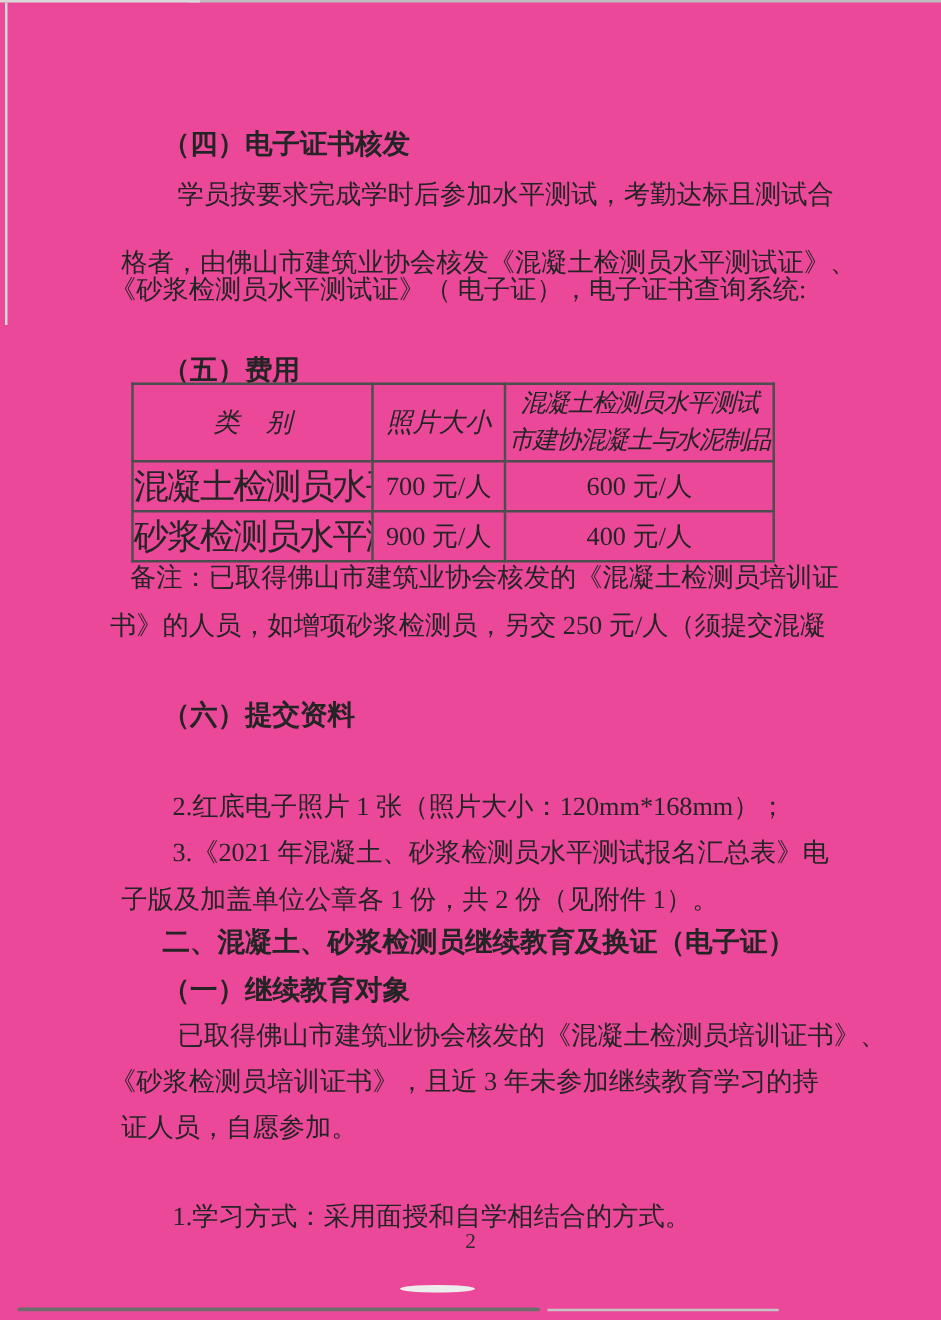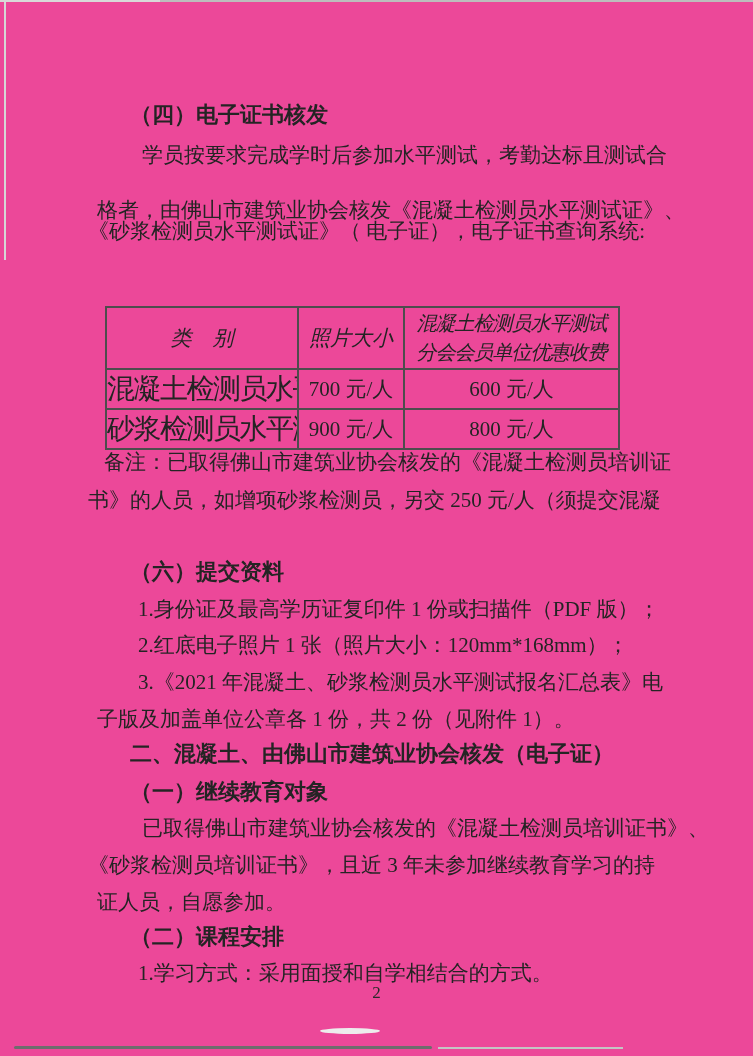--- a/index.html
+++ b/index.html
@@ -80,58 +80,57 @@
   <div class="scan-left"></div>
   <div class="scan-bottom-dark"></div>
   <div class="scan-bottom-light"></div>
   <div class="scan-smudge"></div>
 
   <div class="line heading" style="top:100px">（四）电子证书核发</div>
   <div class="line indent-body" style="top:140px">学员按要求完成学时后参加水平测试，考勤达标且测试合</div>
   <div class="line" style="top:195px">格者，由佛山市建筑业协会核发《混凝土检测员水平测试证》、</div>
   <div class="line hang" style="top:216px">《砂浆检测员水平测试证》（ 电子证），电子证书查询系统:</div>
 
+  <div class="line heading" style="top:281px">（五）费用</div>
 
   <table class="fee-table">
     <tbody>
         <tr class="hdr">
       <th class="col-cat">类　别</th>
       <th class="col-fee">照片大小</th>
       <th class="col-member">
         <span class="hdr3-line">混凝土检测员水平测试</span>
-        <span class="hdr3-line">分会会员单位优惠收费</span>
+        <span class="hdr3-line">市建协混凝土与水泥制品</span>
       </th>
     </tr>
     <tr class="data">
       <td class="cat-cell">混凝土检测员水平测试</td>
       <td>700 元/人</td>
       <td>600 元/人</td>
     </tr>
     <tr class="data">
       <td class="cat-cell">砂浆检测员水平测试</td>
       <td>900 元/人</td>
-      <td>800 元/人</td>
+      <td>400 元/人</td>
     </tr>
   </tbody>
     </table>
 
   <div class="line note-start" style="top:447px">备注：已取得佛山市建筑业协会核发的《混凝土检测员培训证</div>
   <div class="line hang" style="top:485px">书》的人员，如增项砂浆检测员，另交 250 元/人（须提交混凝</div>
 
   <div class="line heading" style="top:557px">（六）提交资料</div>
-  <div class="line indent-item" style="top:594px">1.身份证及最高学历证复印件 1 份或扫描件（PDF 版）；</div>
   <div class="line indent-item" style="top:630px">2.红底电子照片 1 张（照片大小：120mm*168mm）；</div>
   <div class="line indent-item" style="top:667px">3.《2021 年混凝土、砂浆检测员水平测试报名汇总表》电</div>
   <div class="line" style="top:704px">子版及加盖单位公章各 1 份，共 2 份（见附件 1）。</div>
 
-  <div class="line heading" style="top:739px">二、混凝土、由佛山市建筑业协会核发（电子证）</div>
+  <div class="line heading" style="top:739px">二、混凝土、砂浆检测员继续教育及换证（电子证）</div>
 
   <div class="line heading" style="top:777px">（一）继续教育对象</div>
   <div class="line indent-body" style="top:813px">已取得佛山市建筑业协会核发的《混凝土检测员培训证书》、</div>
   <div class="line hang" style="top:850px">《砂浆检测员培训证书》，且近 3 年未参加继续教育学习的持</div>
   <div class="line" style="top:887px">证人员，自愿参加。</div>
 
-  <div class="line heading" style="top:922px">（二）课程安排</div>
   <div class="line indent-item" style="top:958px">1.学习方式：采用面授和自学相结合的方式。</div>
 
   <div class="page-num">2</div>
 
 </div>
 
 </body></html>

